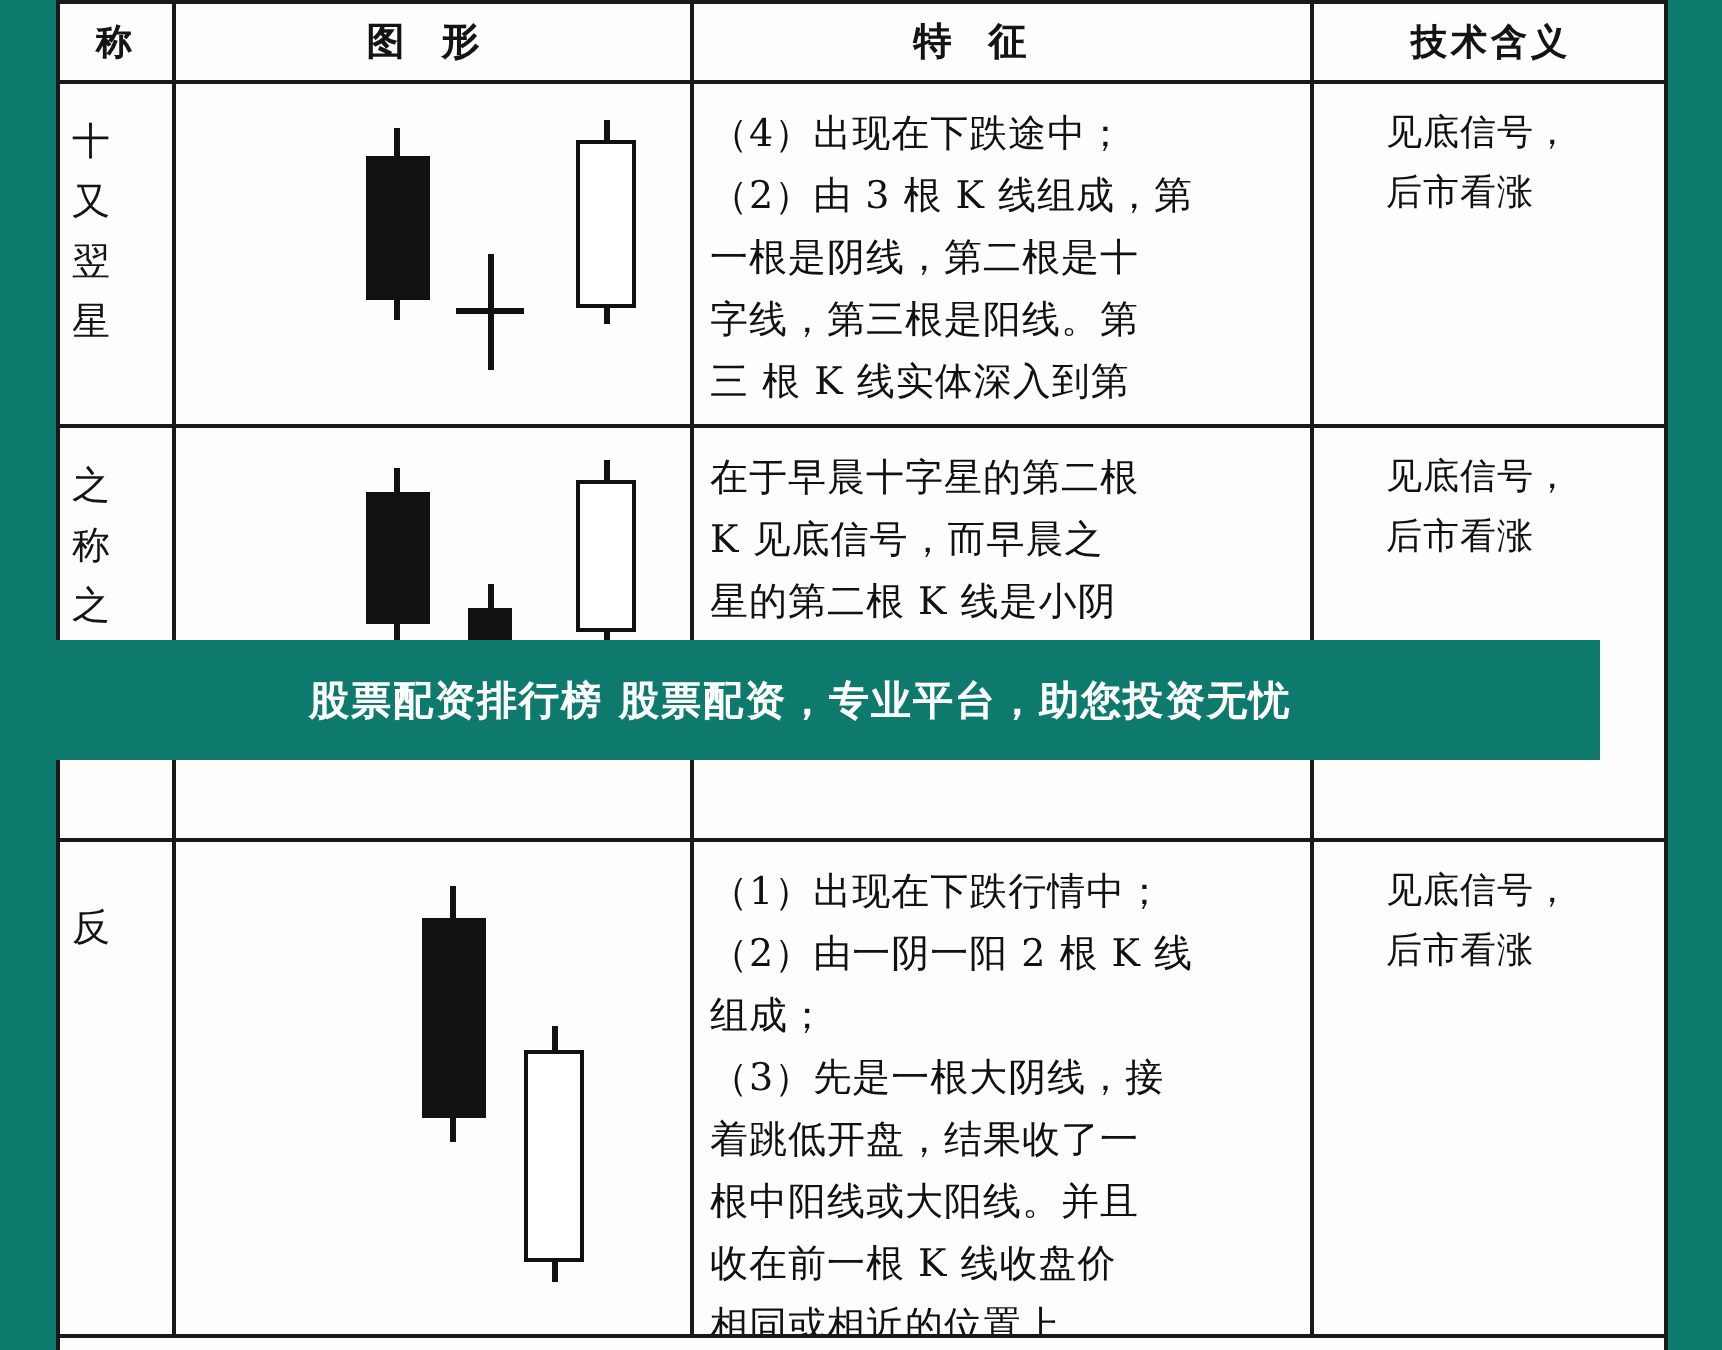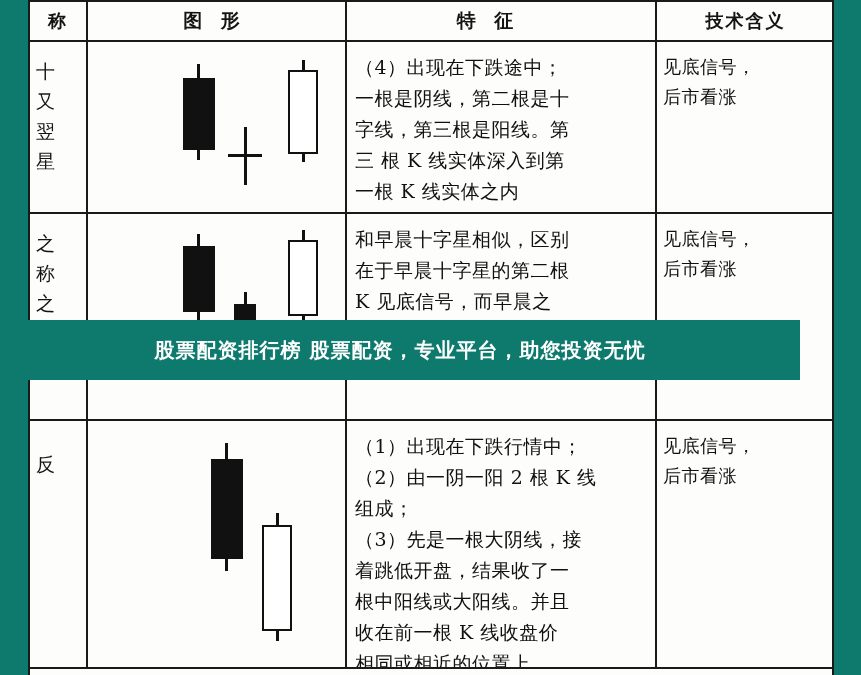--- a/index.html
+++ b/index.html
@@ -113,20 +113,21 @@
     color: #111;
     font-size: 19px;
     line-height: 31px;
     padding: 10px 6px 0 10px;
     letter-spacing: 0.5px;
   }
   .txt.mean {
     font-size: 18px;
     line-height: 30px;
     padding-left: 8px;
+    margin-left: 30px;
   }
 
   
   .candlearea { position: absolute; left:0; top:0; right:0; bottom:0; }
   .cs { position: absolute; }
   .body-black { background: #111; border: 2px solid #111; box-sizing: border-box; }
   .body-white { background: #fff; border: 2px solid #111; box-sizing: border-box; }
   .wick { background: #111; width: 3px; }
   .cross-v { background: #111; width: 3px; }
   .cross-h { background: #111; height: 3px; }
@@ -212,20 +213,21 @@
 
               <div class="cs wick" style="left:216px; top:18px; height:12px;"></div>
               <div class="cs body-white" style="left:202px; top:28px; width:30px; height:84px;"></div>
               <div class="cs wick" style="left:216px; top:110px; height:10px;"></div>
             </div>
           </div>
 
           <div class="cell c-feat">
             <div class="txt">
               <div>（4）出现在下跌途中；</div>
+              <div>（2）由 3 根 K 线组成，第</div>
               <div>一根是阴线，第二根是十</div>
               <div>字线，第三根是阳线。第</div>
               <div>三 根 K 线实体深入到第</div>
               <div>一根 K 线实体之内</div>
             </div>
           </div>
 
           <div class="cell c-mean">
             <div class="txt mean">
               <div>见底信号，</div>
@@ -259,21 +261,20 @@
               <div class="cs wick" style="left:158px; top:118px; height:18px;"></div>
 
               <div class="cs wick" style="left:216px; top:16px; height:12px;"></div>
               <div class="cs body-white" style="left:202px; top:26px; width:30px; height:76px;"></div>
               <div class="cs wick" style="left:216px; top:100px; height:10px;"></div>
             </div>
           </div>
 
           <div class="cell c-feat">
             <div class="txt">
-              <div>和早晨十字星相似，区别</div>
               <div>在于早晨十字星的第二根</div>
               <div>K 见底信号，而早晨之</div>
               <div>星的第二根 K 线是小阴</div>
               <div>线或小阳线</div>
             </div>
           </div>
 
           <div class="cell c-mean">
             <div class="txt mean">
               <div>见底信号，</div>

